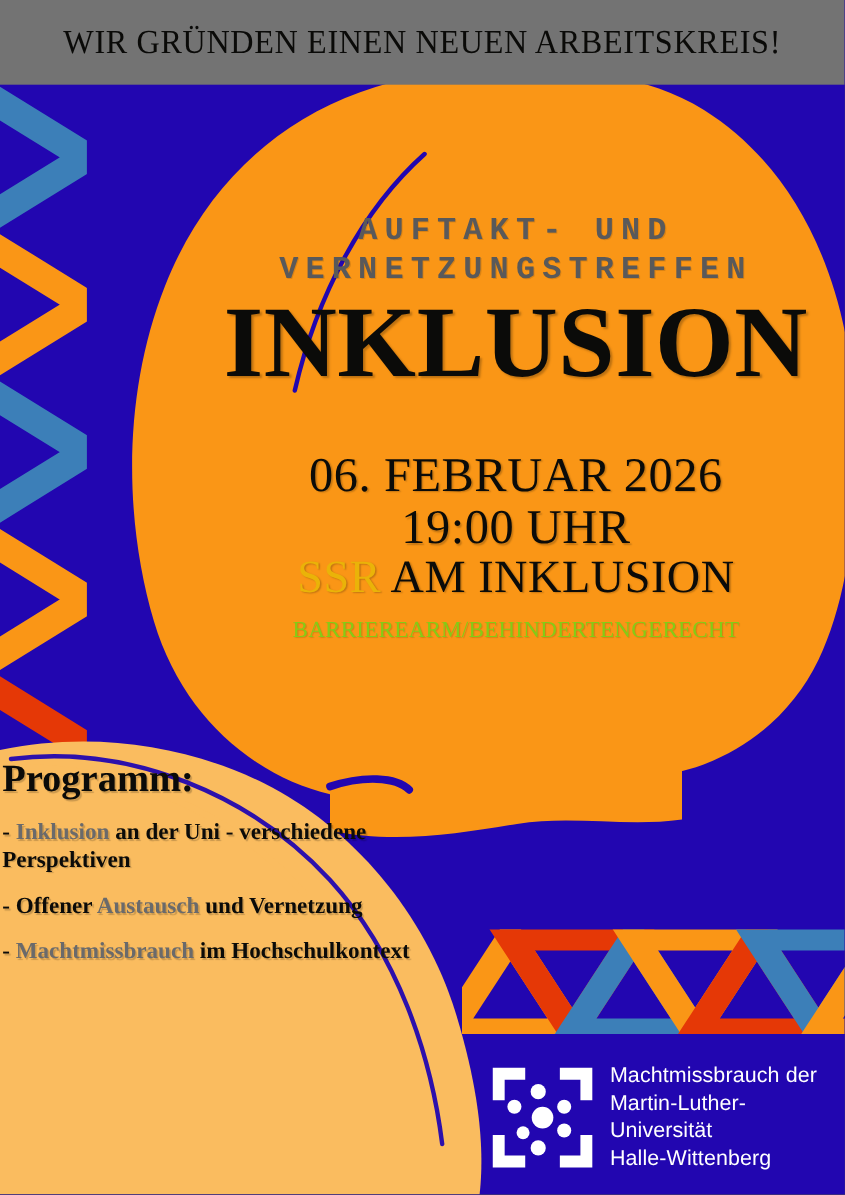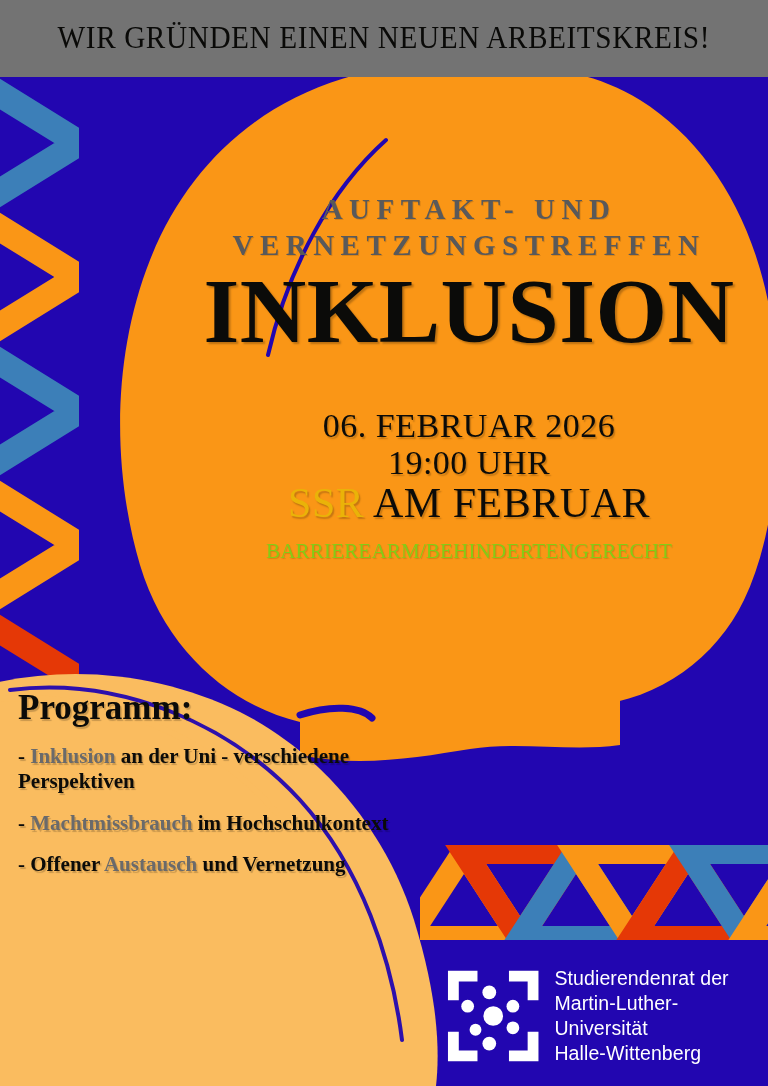--- a/index.html
+++ b/index.html
@@ -53,21 +53,21 @@
   
   .headline {
     position: absolute;
     left: 170px;
     top: 192px;
     width: 598px;
     z-index: 6;
     text-align: center;
   }
   .kicker {
-    font-family: Liberation Serif, serif;
+    font-family: Liberation Mono, monospace;
     font-weight: 700;
     color: #59595a;
     font-size: 29px;
     line-height: 1.23;
     letter-spacing: 6.5px;
     text-shadow: 1px 1px 0 rgba(0,0,0,.12);
   }
   .kicker-2 { font-size: 29px; }
 
   .title {
@@ -87,21 +87,21 @@
     left: 170px;
     top: 408px;
     width: 598px;
     z-index: 6;
     text-align: center;
   }
   .dateline {
     font-family: "Liberation Serif", serif;
     font-weight: 400;
     color: #0b0b09;
-    font-size: 34px;
+    font-size: 44px;
     line-height: 1.08;
     letter-spacing: 0.5px;
     text-shadow: 1.5px 1.5px 1.5px rgba(0,0,0,.22);
   }
   .venueline {
     font-family: "Liberation Serif", serif;
     font-weight: 400;
     font-size: 42px;
     line-height: 1.08;
     color: #0b0b09;
@@ -114,21 +114,21 @@
     font-size: 21px;
     color: #84cc16;
     letter-spacing: 0.2px;
     margin-top: 12px;
     text-shadow: 1px 1px 1px rgba(0,0,0,.14);
   }
 
   
   .program {
     position: absolute;
-    left: 18px;
+    left: 2px;
     top: 688px;
     width: 380px;
     z-index: 6;
   }
   .program-title {
     font-family: "Liberation Serif", serif;
     font-weight: 700;
     font-size: 35px;
     color: #0b0b09;
     margin-bottom: 16px;
@@ -248,50 +248,50 @@
 
   <div class="headline">
     <div class="kicker">AUFTAKT- UND</div>
     <div class="kicker kicker-2">VERNETZUNGSTREFFEN</div>
     <div class="title">INKLUSION</div>
   </div>
 
   <div class="datebox">
     <div class="dateline">06. FEBRUAR 2026</div>
     <div class="dateline">19:00 UHR</div>
-    <div class="venueline"><span class="venue-accent">SSR</span><span> AM FEBRUAR</span></div>
+    <div class="venueline"><span class="venue-accent">SSR</span><span> AM INKLUSION</span></div>
     <div class="access">BARRIEREARM/BEHINDERTENGERECHT</div>
   </div>
 
   <div class="program">
     <div class="program-title">Programm:</div>
 
     <div class="program-item"><span>- </span><span class="hl">Inklusion</span><span> an der Uni - verschiedene Perspektiven</span></div>
 
+    <div class="program-item"><span>- Offener </span><span class="hl">Austausch</span><span> und Vernetzung</span></div>
+
     <div class="program-item"><span>- </span><span class="hl">Machtmissbrauch</span><span> im Hochschulkontext</span></div>
-
-    <div class="program-item"><span>- Offener </span><span class="hl">Austausch</span><span> und Vernetzung</span></div>
   </div>
 
   <div class="logo">
     <svg class="logo-mark" viewBox="0 0 96 96">
 
       <path d="M 2 2 L 32 2 L 32 13 L 13 13 L 13 32 L 2 32 Z" fill="#ffffff"></path>
       <path d="M 94 2 L 64 2 L 64 13 L 83 13 L 83 32 L 94 32 Z" fill="#ffffff"></path>
       <path d="M 2 94 L 32 94 L 32 83 L 13 83 L 13 64 L 2 64 Z" fill="#ffffff"></path>
       <path d="M 94 94 L 64 94 L 64 83 L 83 83 L 83 64 L 94 64 Z" fill="#ffffff"></path>
 
       <circle cx="48" cy="48" r="10" fill="#ffffff"></circle>
       <circle cx="44" cy="24" r="7" fill="#ffffff"></circle>
       <circle cx="22" cy="38" r="6.5" fill="#ffffff"></circle>
       <circle cx="68" cy="38" r="6.5" fill="#ffffff"></circle>
       <circle cx="68" cy="60" r="6.5" fill="#ffffff"></circle>
       <circle cx="30" cy="62" r="6" fill="#ffffff"></circle>
       <circle cx="44" cy="76" r="7" fill="#ffffff"></circle>
     </svg>
     <div class="logo-text">
-      <span>Studierendenrat der</span>
+      <span>Machtmissbrauch der</span>
       <span>Martin-Luther-Universität</span>
       <span>Halle-Wittenberg</span>
     </div>
   </div>
 
 </div>
 
 </body></html>

